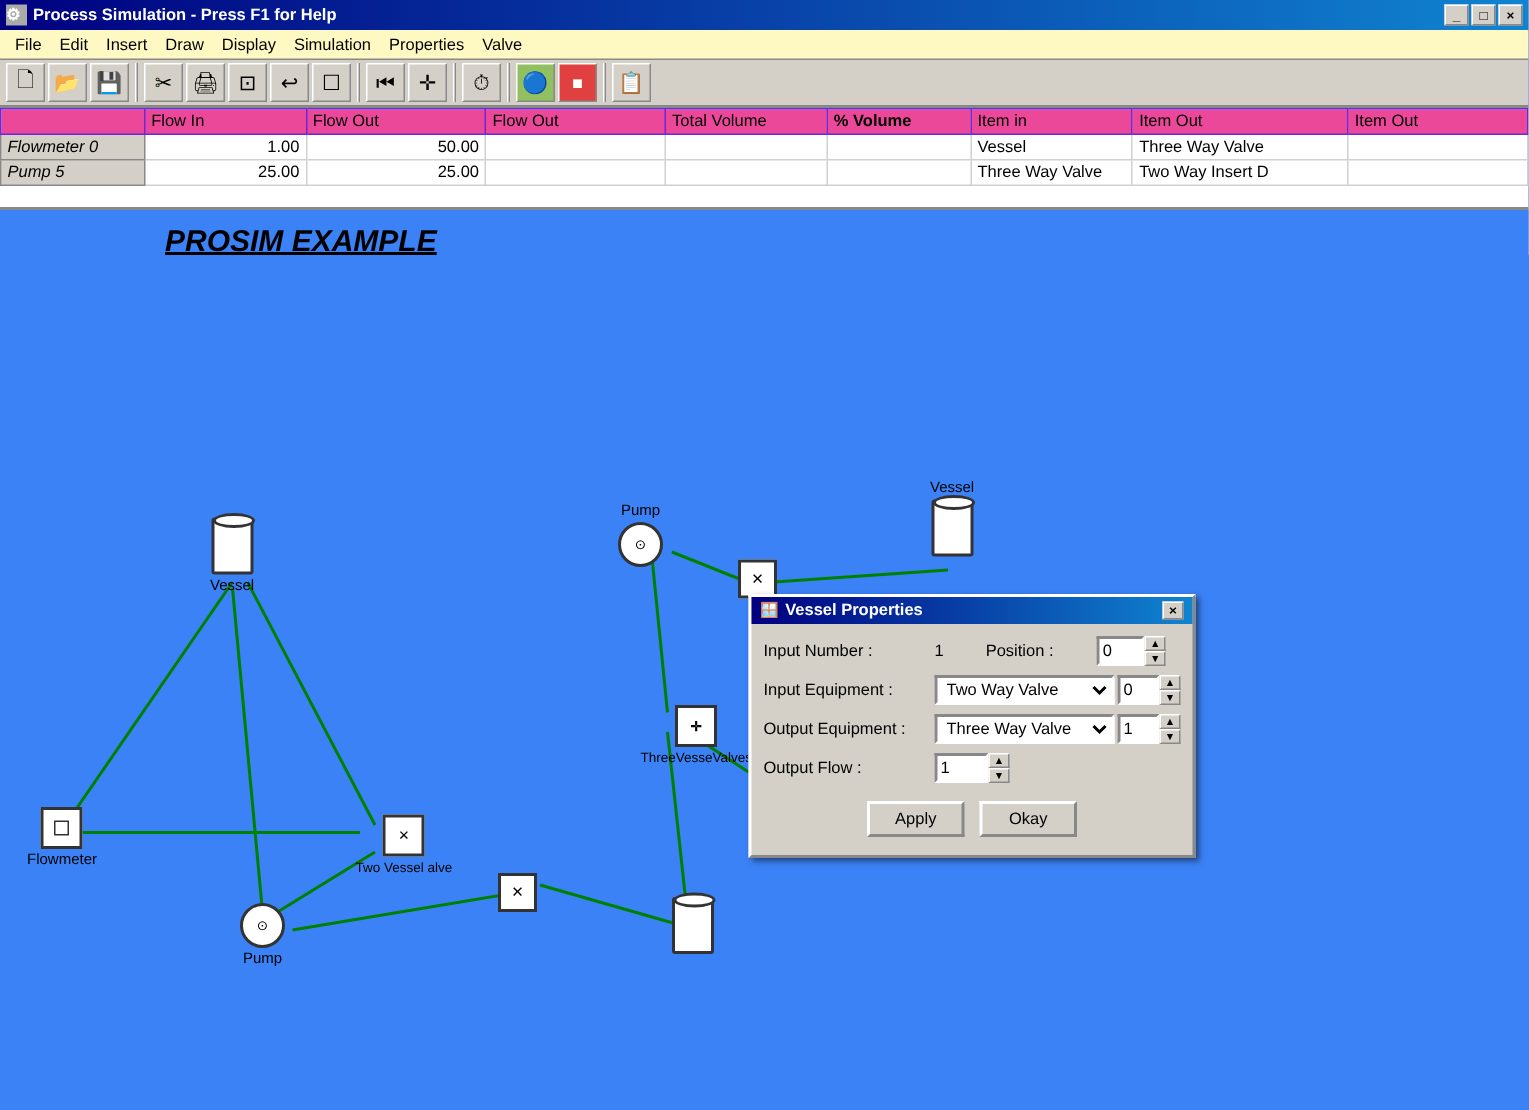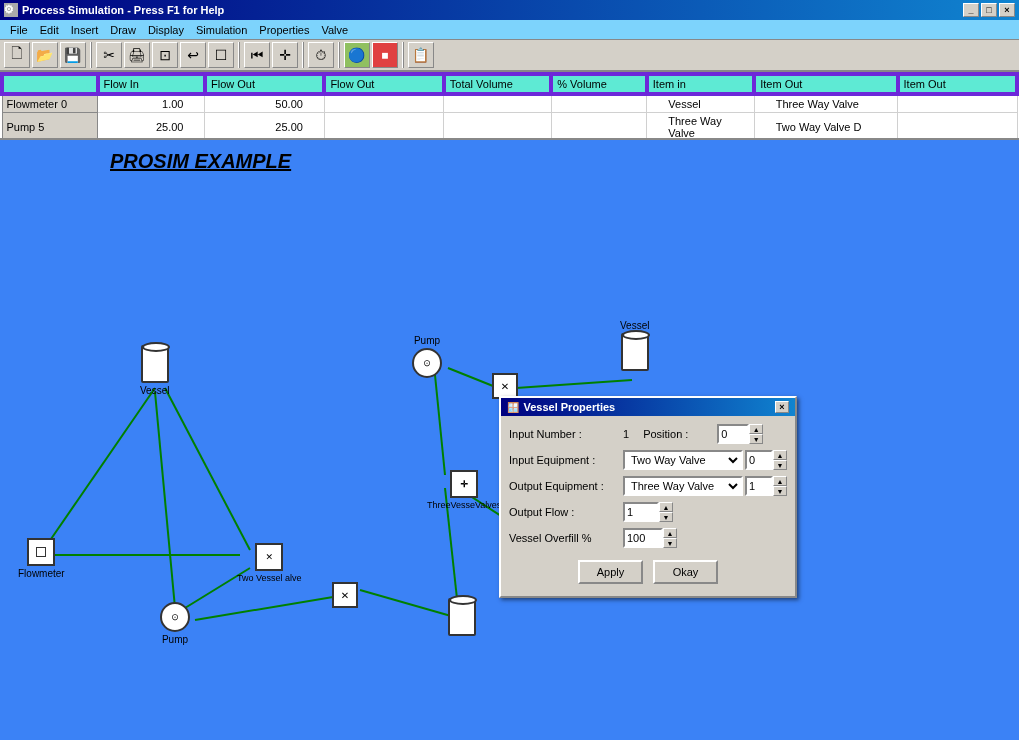--- a/index.html
+++ b/index.html
@@ -18,21 +18,21 @@
     }
     .title-bar-icon { width: 14px; height: 14px; margin-right: 4px; background: #aaa; display: inline-block; }
     .title-bar-controls { margin-left: auto; display: flex; gap: 2px; }
     .title-bar-btn {
       width: 16px; height: 14px; background: #d4d0c8; border: 1px solid; border-color: #fff #888 #888 #fff;
       display: flex; align-items: center; justify-content: center; font-size: 9px; cursor: pointer; color: black;
     }
 
     
     .menu-bar {
-      background: #7dd3fc;
+      background: #fef9c3;
       height: 20px;
       display: flex;
       align-items: center;
       padding: 0 4px;
       border-bottom: 1px solid #888;
     }
     .menu-item {
       padding: 2px 6px;
       cursor: pointer;
       font-size: 11px;
@@ -58,36 +58,37 @@
 
     
     .table-area {
       background: #fff;
       border-bottom: 2px solid #888;
       height: 68px;
       overflow: hidden;
     }
     table { width: 100%; border-collapse: collapse; font-size: 11px; }
     th {
-      background: #5eead4;
-      border: 4px solid #6d28d9;
+      background: #ec4899;
+      border: 1px solid #6d28d9;
       padding: 2px 4px;
       text-align: left;
       font-weight: normal;
     }
     td {
       border: 1px solid #d0d0d0;
-      padding: 2px 21px;
+      padding: 2px 4px;
       background: #fff;
     }
     .row-header {
       background: #d4d0c8;
       border: 1px solid #888;
       padding: 2px 4px;
       font-weight: normal;
+      font-style: italic;
     }
     td.num { text-align: right; }
 
     
     .main-canvas {
       position: relative;
       background: #3b82f6;
       width: 1019px;
       height: 648px;
       overflow: hidden;
@@ -280,21 +281,21 @@
 
 <div class="table-area">
   <table>
     <thead>
       <tr>
         <th style="width:80px;"></th>
         <th style="width:90px;">Flow In</th>
         <th style="width:100px;">Flow Out</th>
         <th style="width:100px;">Flow Out</th>
         <th style="width:90px;">Total Volume</th>
-        <th style="width:80px;">% Volume</th>
+        <th style="width:80px;font-weight:bold;">% Volume</th>
         <th style="width:90px;">Item in</th>
         <th style="width:120px;">Item Out</th>
         <th style="width:100px;">Item Out</th>
       </tr>
     </thead>
     <tbody>
       <tr>
         <td class="row-header">Flowmeter 0</td>
         <td class="num">1.00</td>
         <td class="num">50.00</td>
@@ -306,21 +307,21 @@
         <td></td>
       </tr>
       <tr>
         <td class="row-header">Pump 5</td>
         <td class="num">25.00</td>
         <td class="num">25.00</td>
         <td></td>
         <td></td>
         <td></td>
         <td>Three Way Valve</td>
-        <td>Two Way Valve D</td>
+        <td>Two Way Insert D</td>
         <td></td>
       </tr>
     </tbody>
   </table>
 </div>
 
 <div class="main-canvas">
 
   <svg class="diagram-svg">
 
@@ -415,21 +416,21 @@
     <div class="dialog-title">
       <span class="dialog-icon">🪟</span>
       <span>Vessel Properties</span>
       <div class="dialog-close">×</div>
     </div>
     <div class="dialog-body">
 
       <div class="dialog-row">
         <span class="dialog-label">Input Number :</span>
         <span class="dialog-value">1</span>
-        <span class="dialog-label" style="width:70px; margin-left:10px;">Position :</span>
+        <span class="dialog-label" style="width:70px; margin-left:24px;">Position :</span>
         <div class="spin-group">
           <input class="spin-input" type="text" style="width: 32px;" value="0">
           <div class="spin-btns">
             <div class="spin-btn">▲</div>
             <div class="spin-btn">▼</div>
           </div>
         </div>
       </div>
 
       <div class="dialog-row">
@@ -475,30 +476,20 @@
         <div class="spin-group">
           <input class="spin-input" type="text" style="width: 36px;" value="1">
           <div class="spin-btns">
             <div class="spin-btn">▲</div>
             <div class="spin-btn">▼</div>
           </div>
         </div>
       </div>
 
 
-      <div class="dialog-row">
-        <span class="dialog-label">Vessel Overfill %</span>
-        <div class="spin-group">
-          <input class="spin-input" type="text" style="width: 40px;" value="100">
-          <div class="spin-btns">
-            <div class="spin-btn">▲</div>
-            <div class="spin-btn">▼</div>
-          </div>
-        </div>
-      </div>
 
       <div class="dialog-buttons">
         <button class="dialog-btn">Apply</button>
         <button class="dialog-btn">Okay</button>
       </div>
     </div>
   </div>
 
 </div>
 

